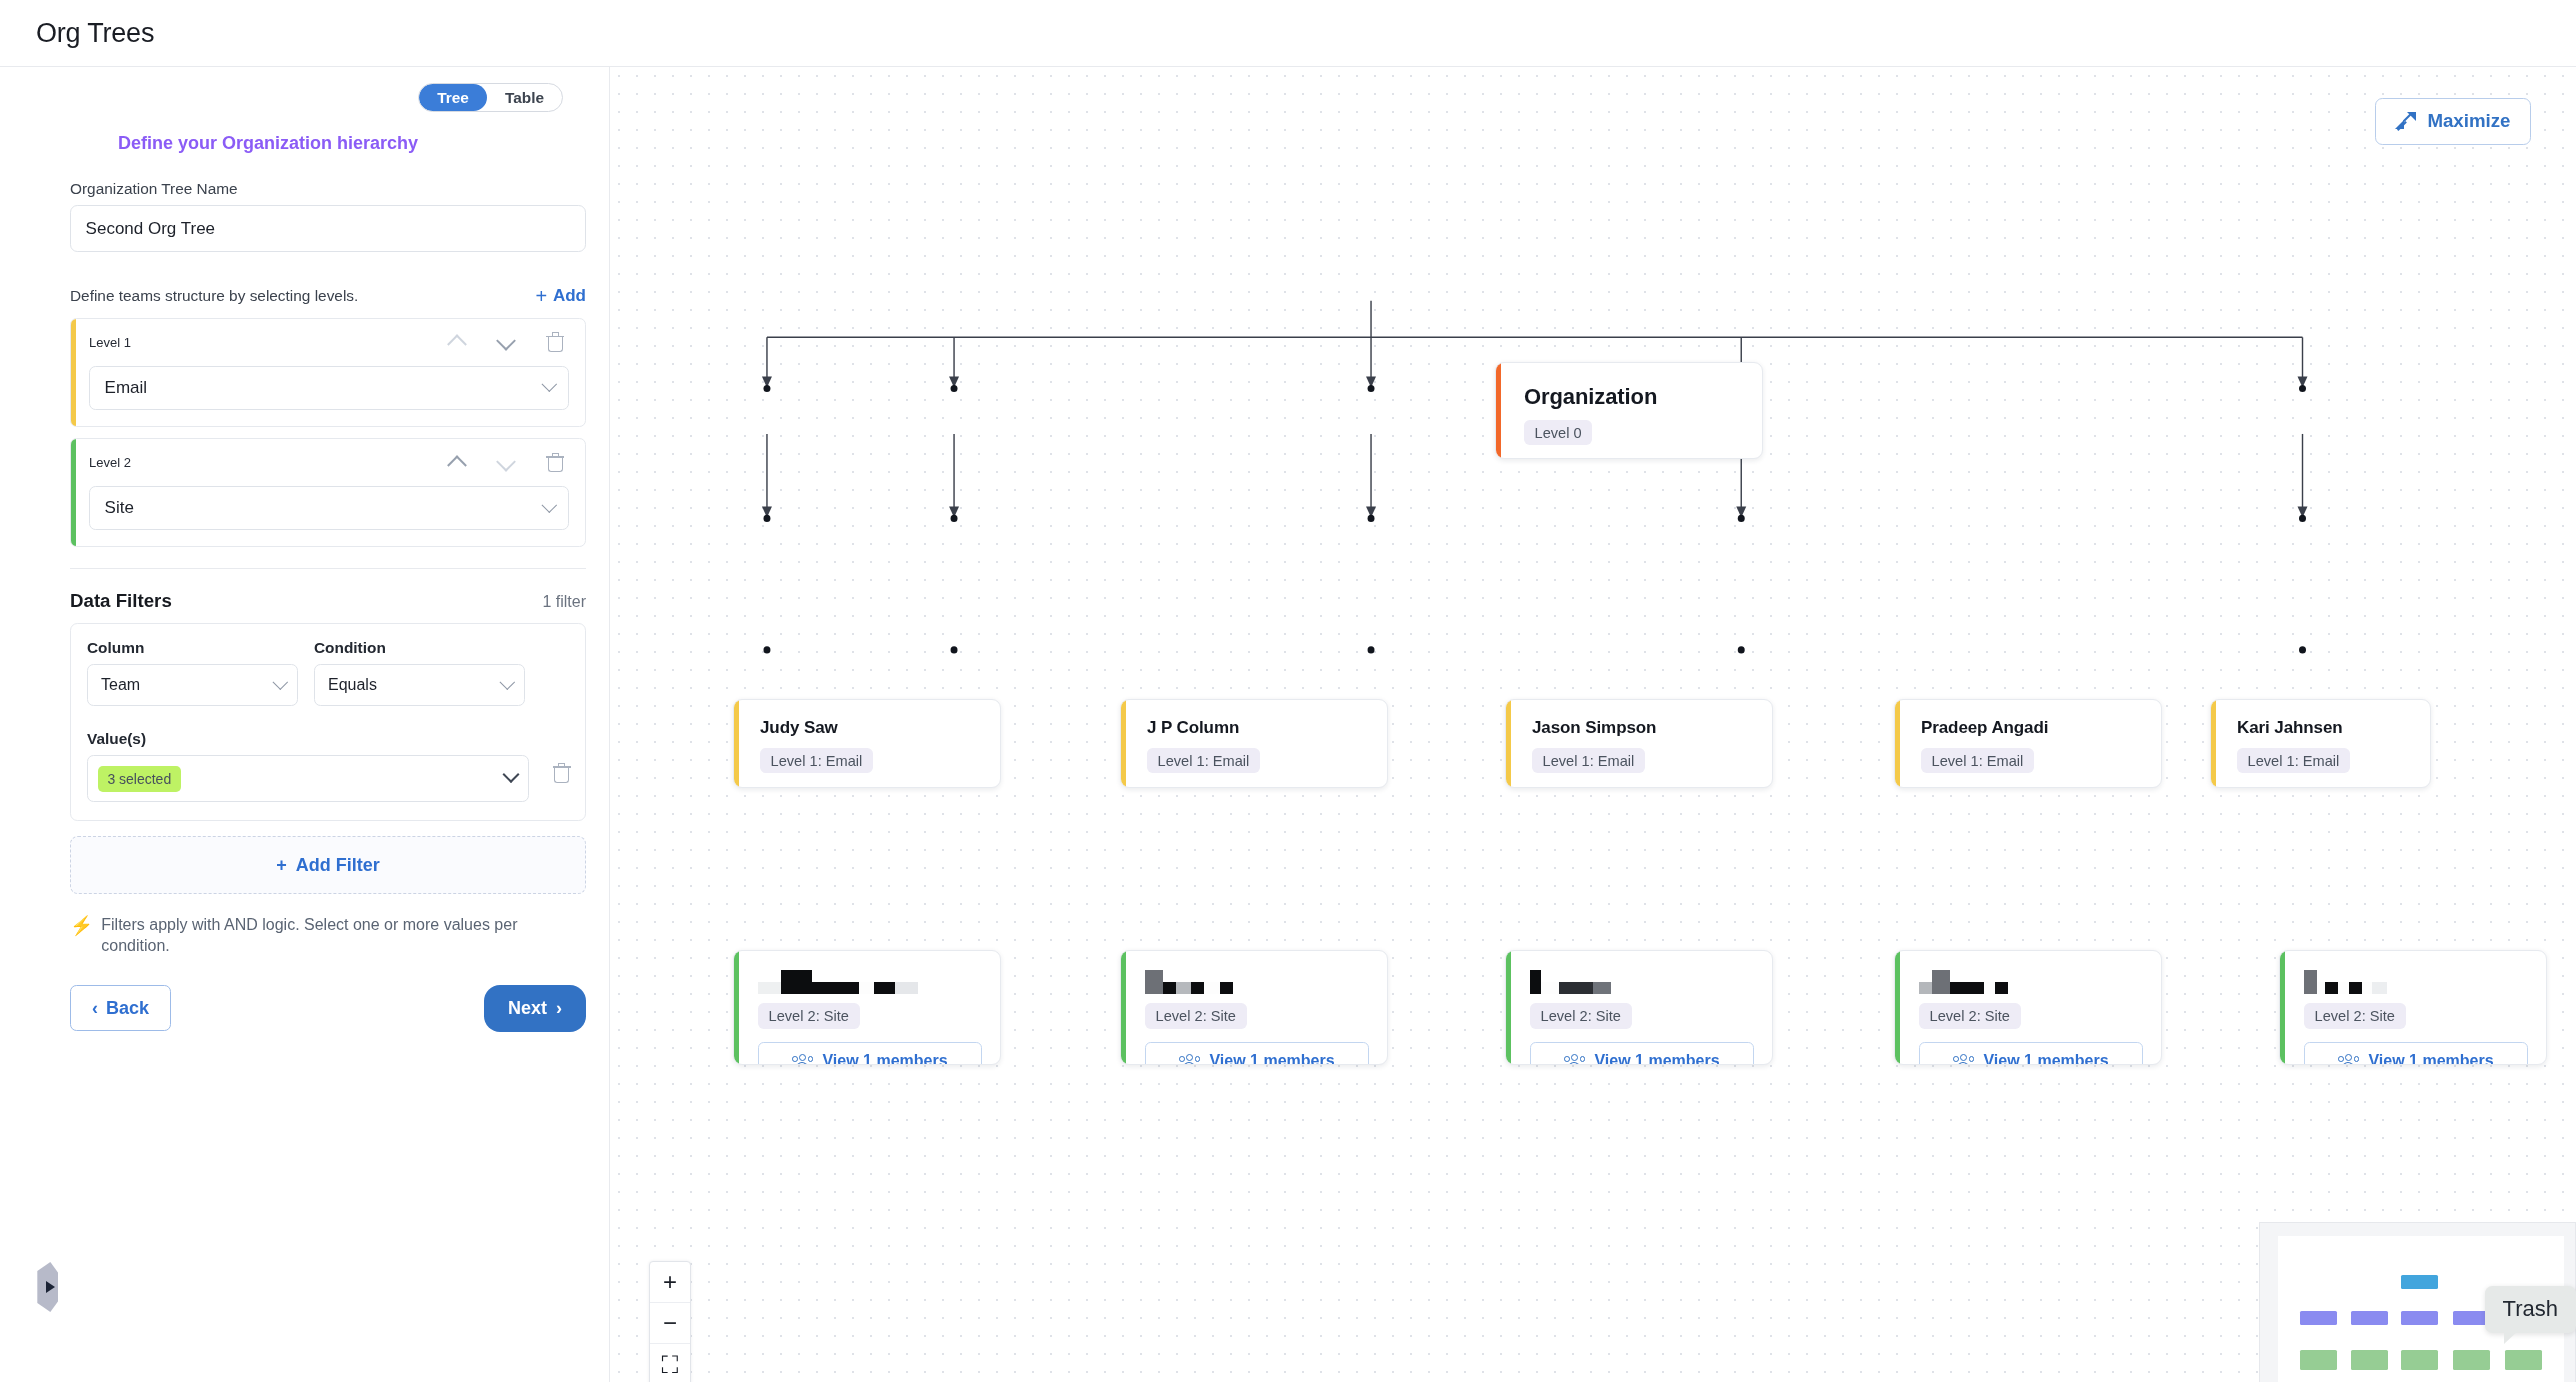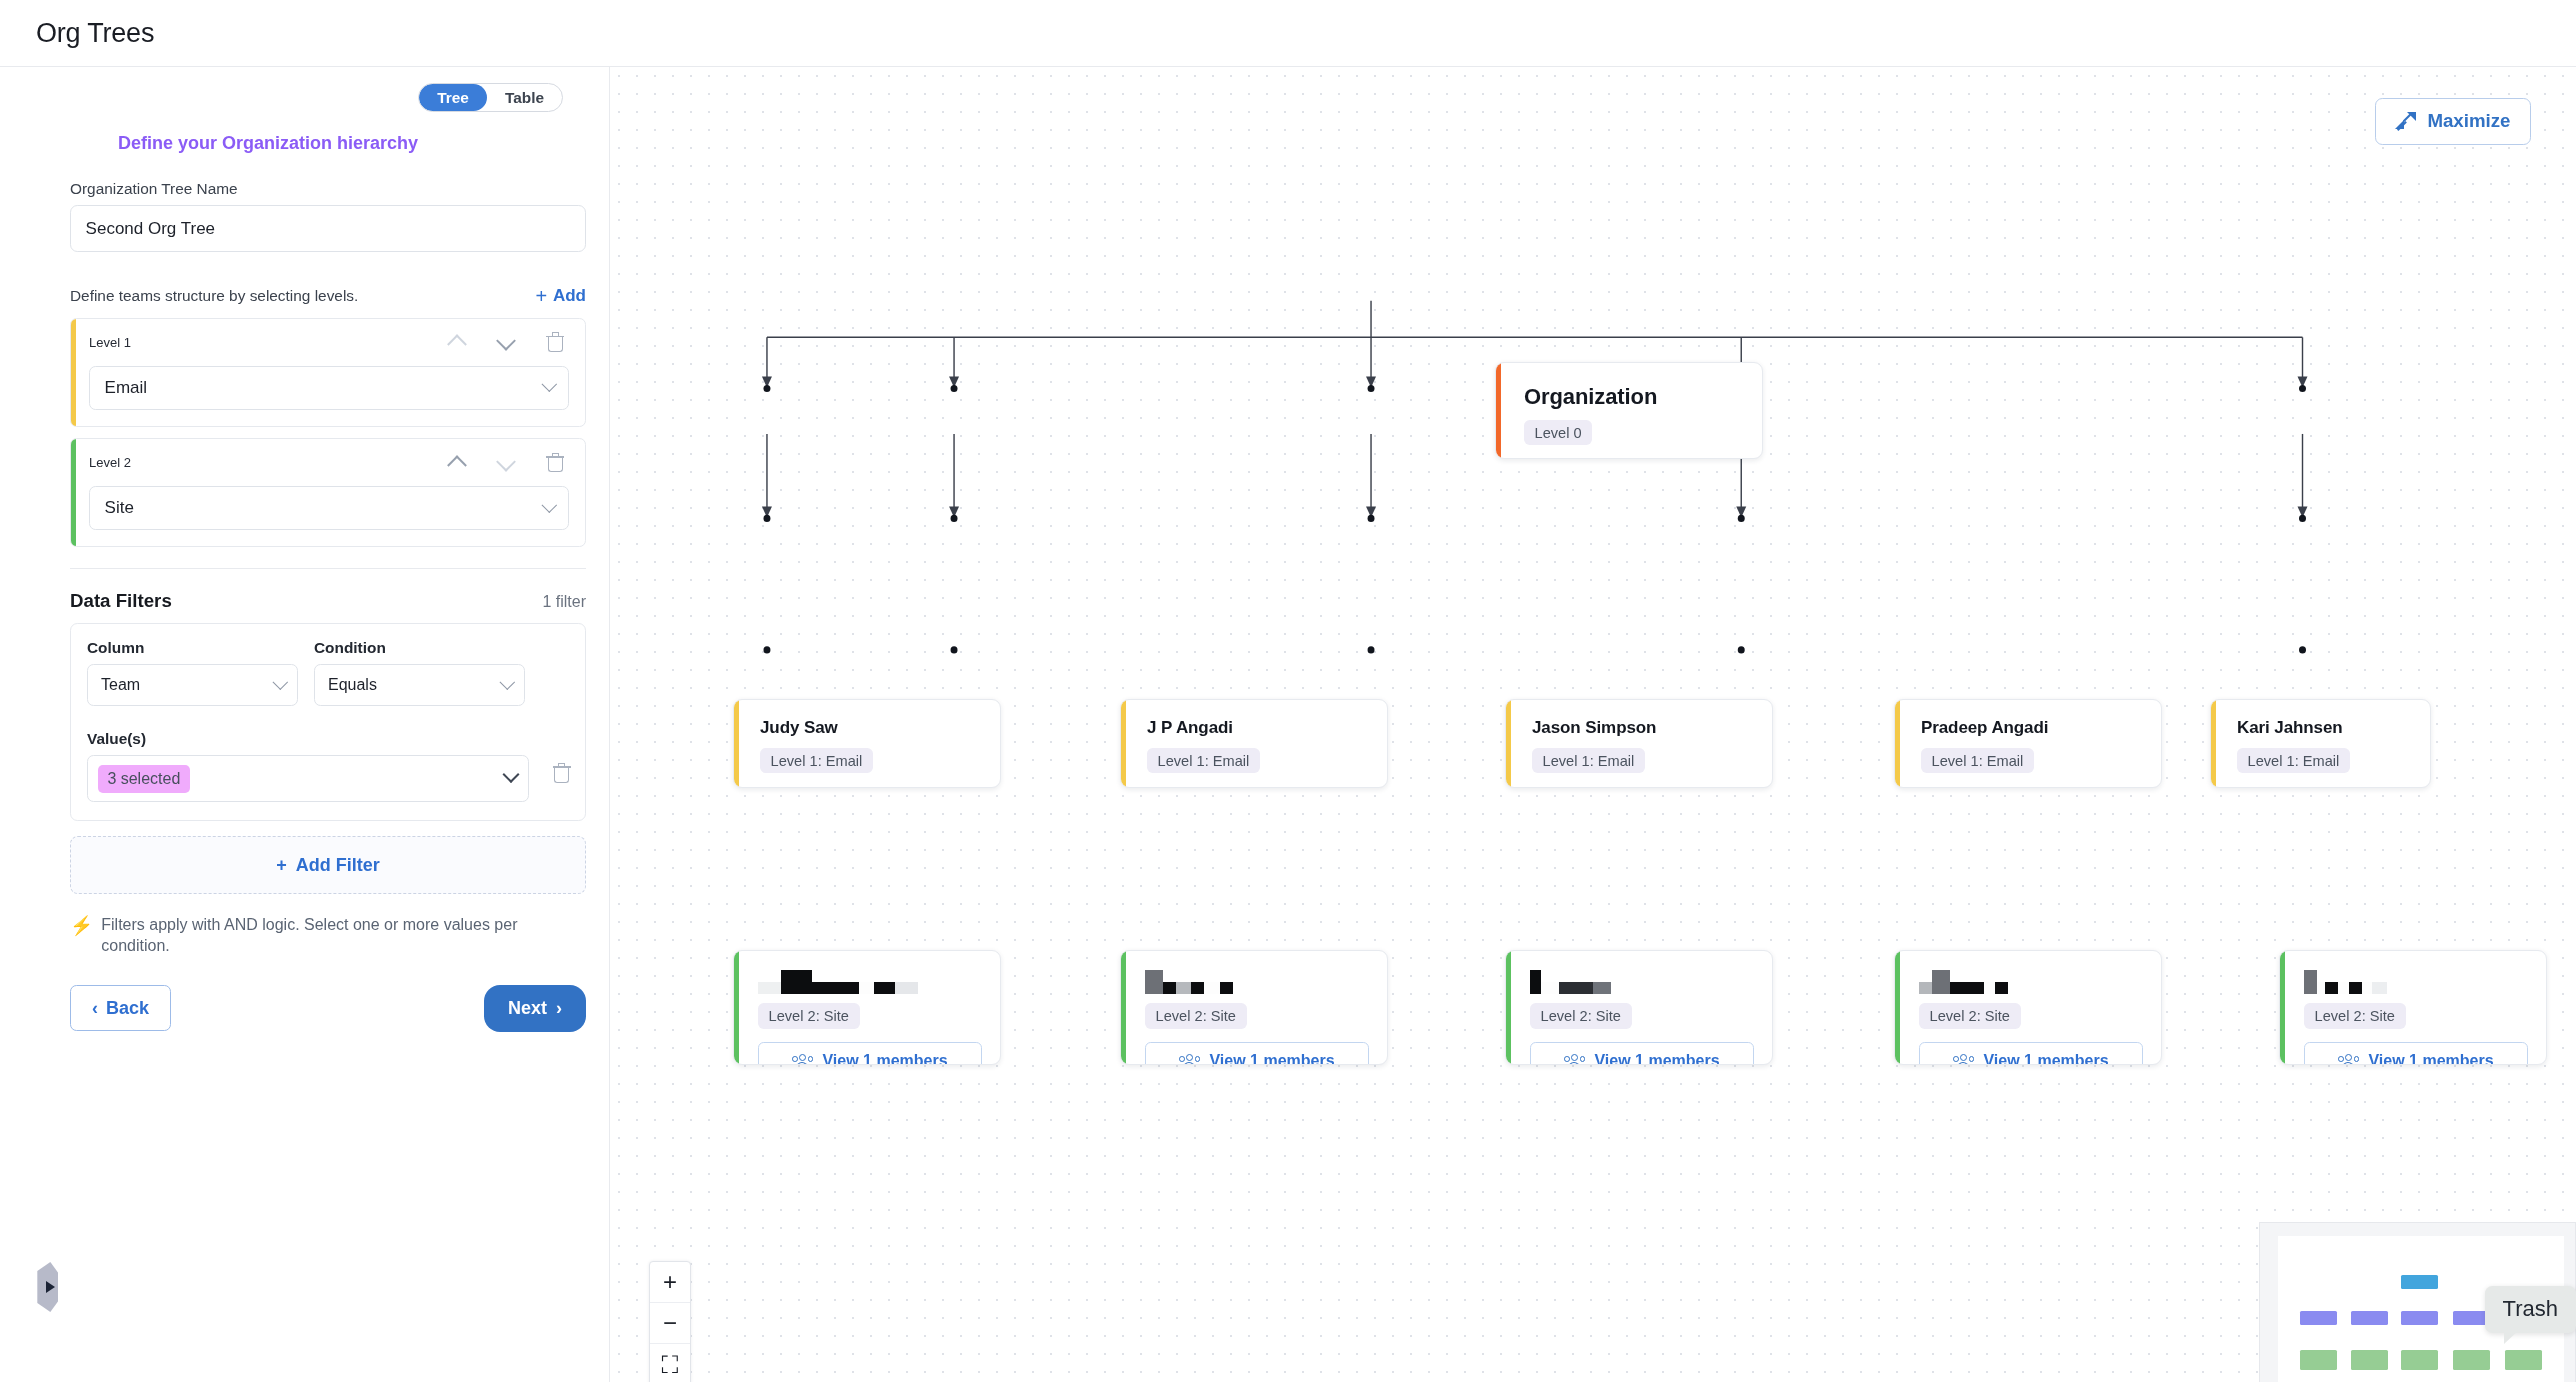--- a/index.html
+++ b/index.html
@@ -117,22 +117,22 @@
     display: flex; align-items: center; justify-content: space-between;
     padding: 0 11.4px 0 13px; font-size: 16px; color: #1d212a; cursor: pointer;
   }
   .f-trash { position: absolute; right: 13px; top: 138px; }
   .chips-select {
     height: 47px; border: 0.8px solid #dfe3e9; border-radius: 6.5px; background: #fff;
     display: flex; align-items: center; justify-content: space-between;
     padding: 0 11.4px 0 9.7px; cursor: pointer; width: 442px;
   }
   .chip {
-    background: #f0abfc; color: #474f5d; border-radius: 4.9px;
-    padding: 4.9px 9.7px; font-size: 16px;
+    background: #bef264; color: #474f5d; border-radius: 4.9px;
+    padding: 4.9px 9.7px; font-size: 14px;
   }
   .caret-big { width: 12px; height: 12px; border-right: 2.4px solid #3f4754; border-bottom: 2.4px solid #3f4754; transform: rotate(45deg) translate(-3.2px,-3.2px); }
 
   .add-filter {
     margin-top: 14.6px; height: 58px; border: 1.6px dashed #ccd4e4; border-radius: 8px;
     background: #fafbfe; display: flex; align-items: center; justify-content: center;
     gap: 9px; color: #2f6fd0; font-size: 18px; font-weight: 700; cursor: pointer;
   }
   .hint-row { display: flex; gap: 8px; margin-top: 19.5px; padding-right: 32px; }
   .bolt { color: #f0ad2b; font-size: 18.7px; line-height: 1.25; }
@@ -478,21 +478,21 @@
     </div>
 
     <div class="node lvl1" style="left:123px; top:632px; width:268px; height:89px;">
       <div class="node-inner">
         <div class="node-title">Judy Saw</div>
         <div class="badge">Level 1: Email</div>
       </div>
     </div>
     <div class="node lvl1" style="left:510px; top:632px; width:268px; height:89px;">
       <div class="node-inner">
-        <div class="node-title">J P Angadi</div>
+        <div class="node-title">J P Column</div>
         <div class="badge">Level 1: Email</div>
       </div>
     </div>
     <div class="node lvl1" style="left:895px; top:632px; width:268px; height:89px;">
       <div class="node-inner">
         <div class="node-title">Jason Simpson</div>
         <div class="badge">Level 1: Email</div>
       </div>
     </div>
     <div class="node lvl1" style="left:1284px; top:632px; width:268px; height:89px;">

